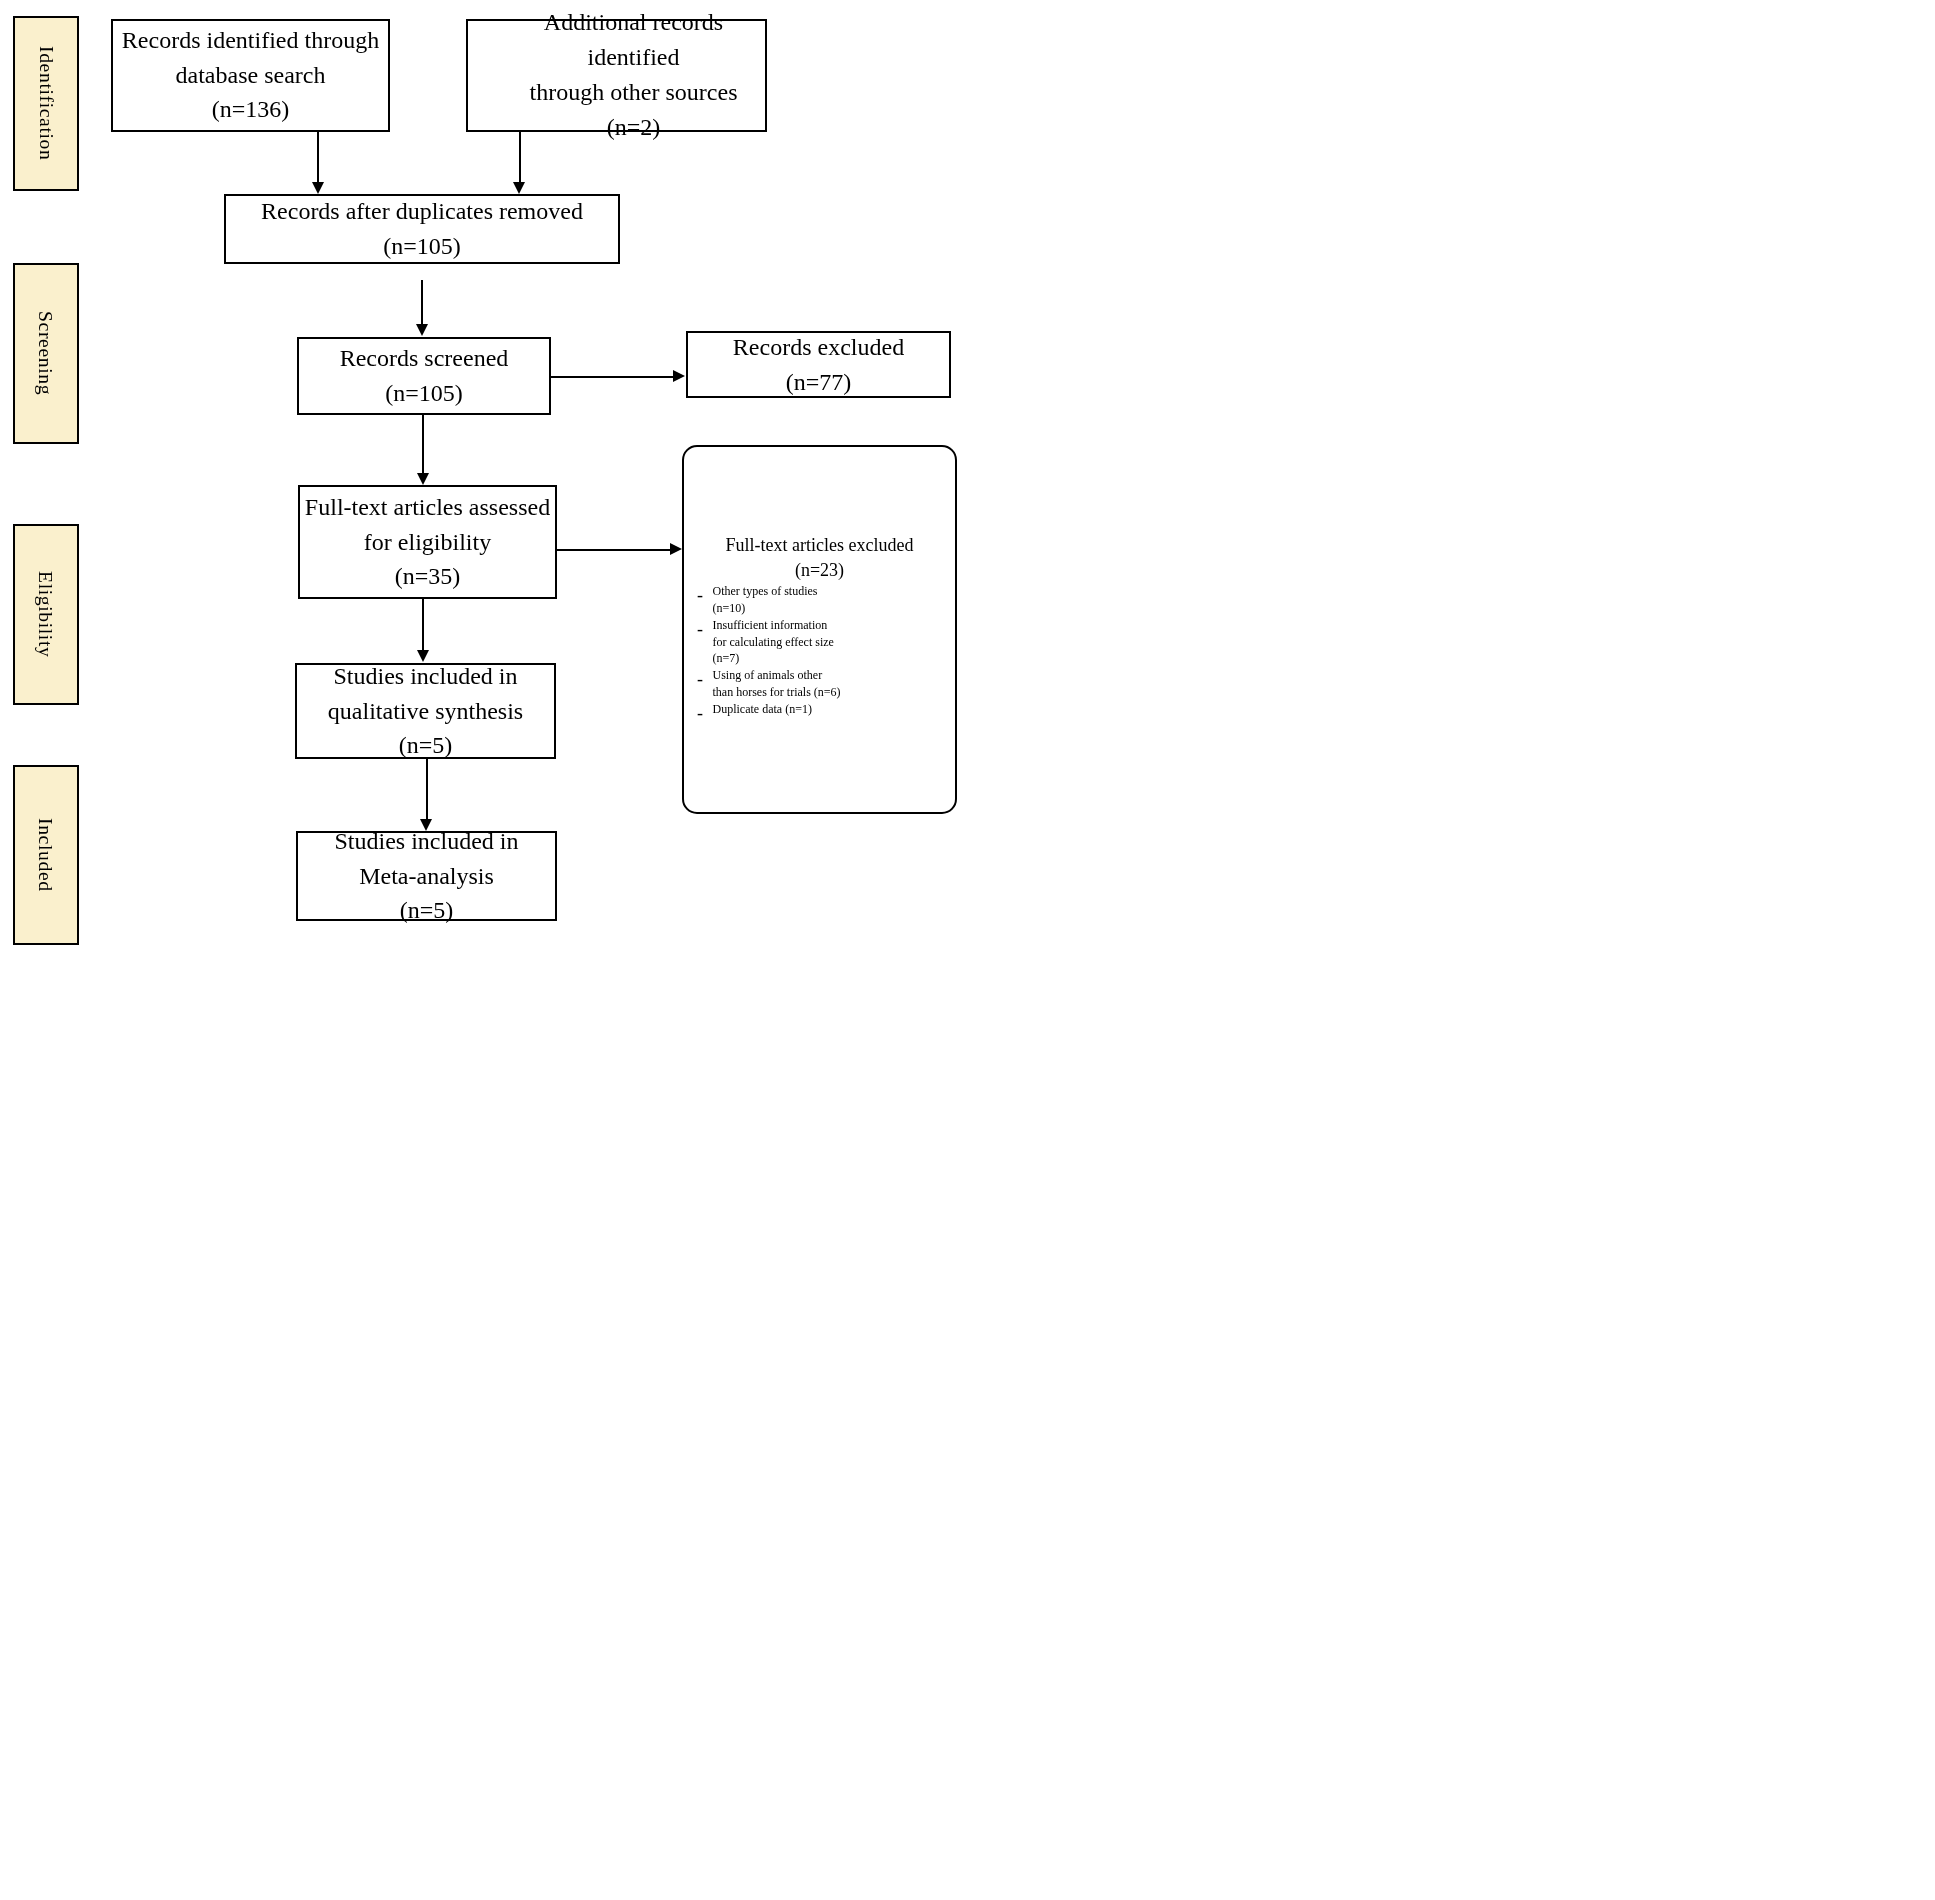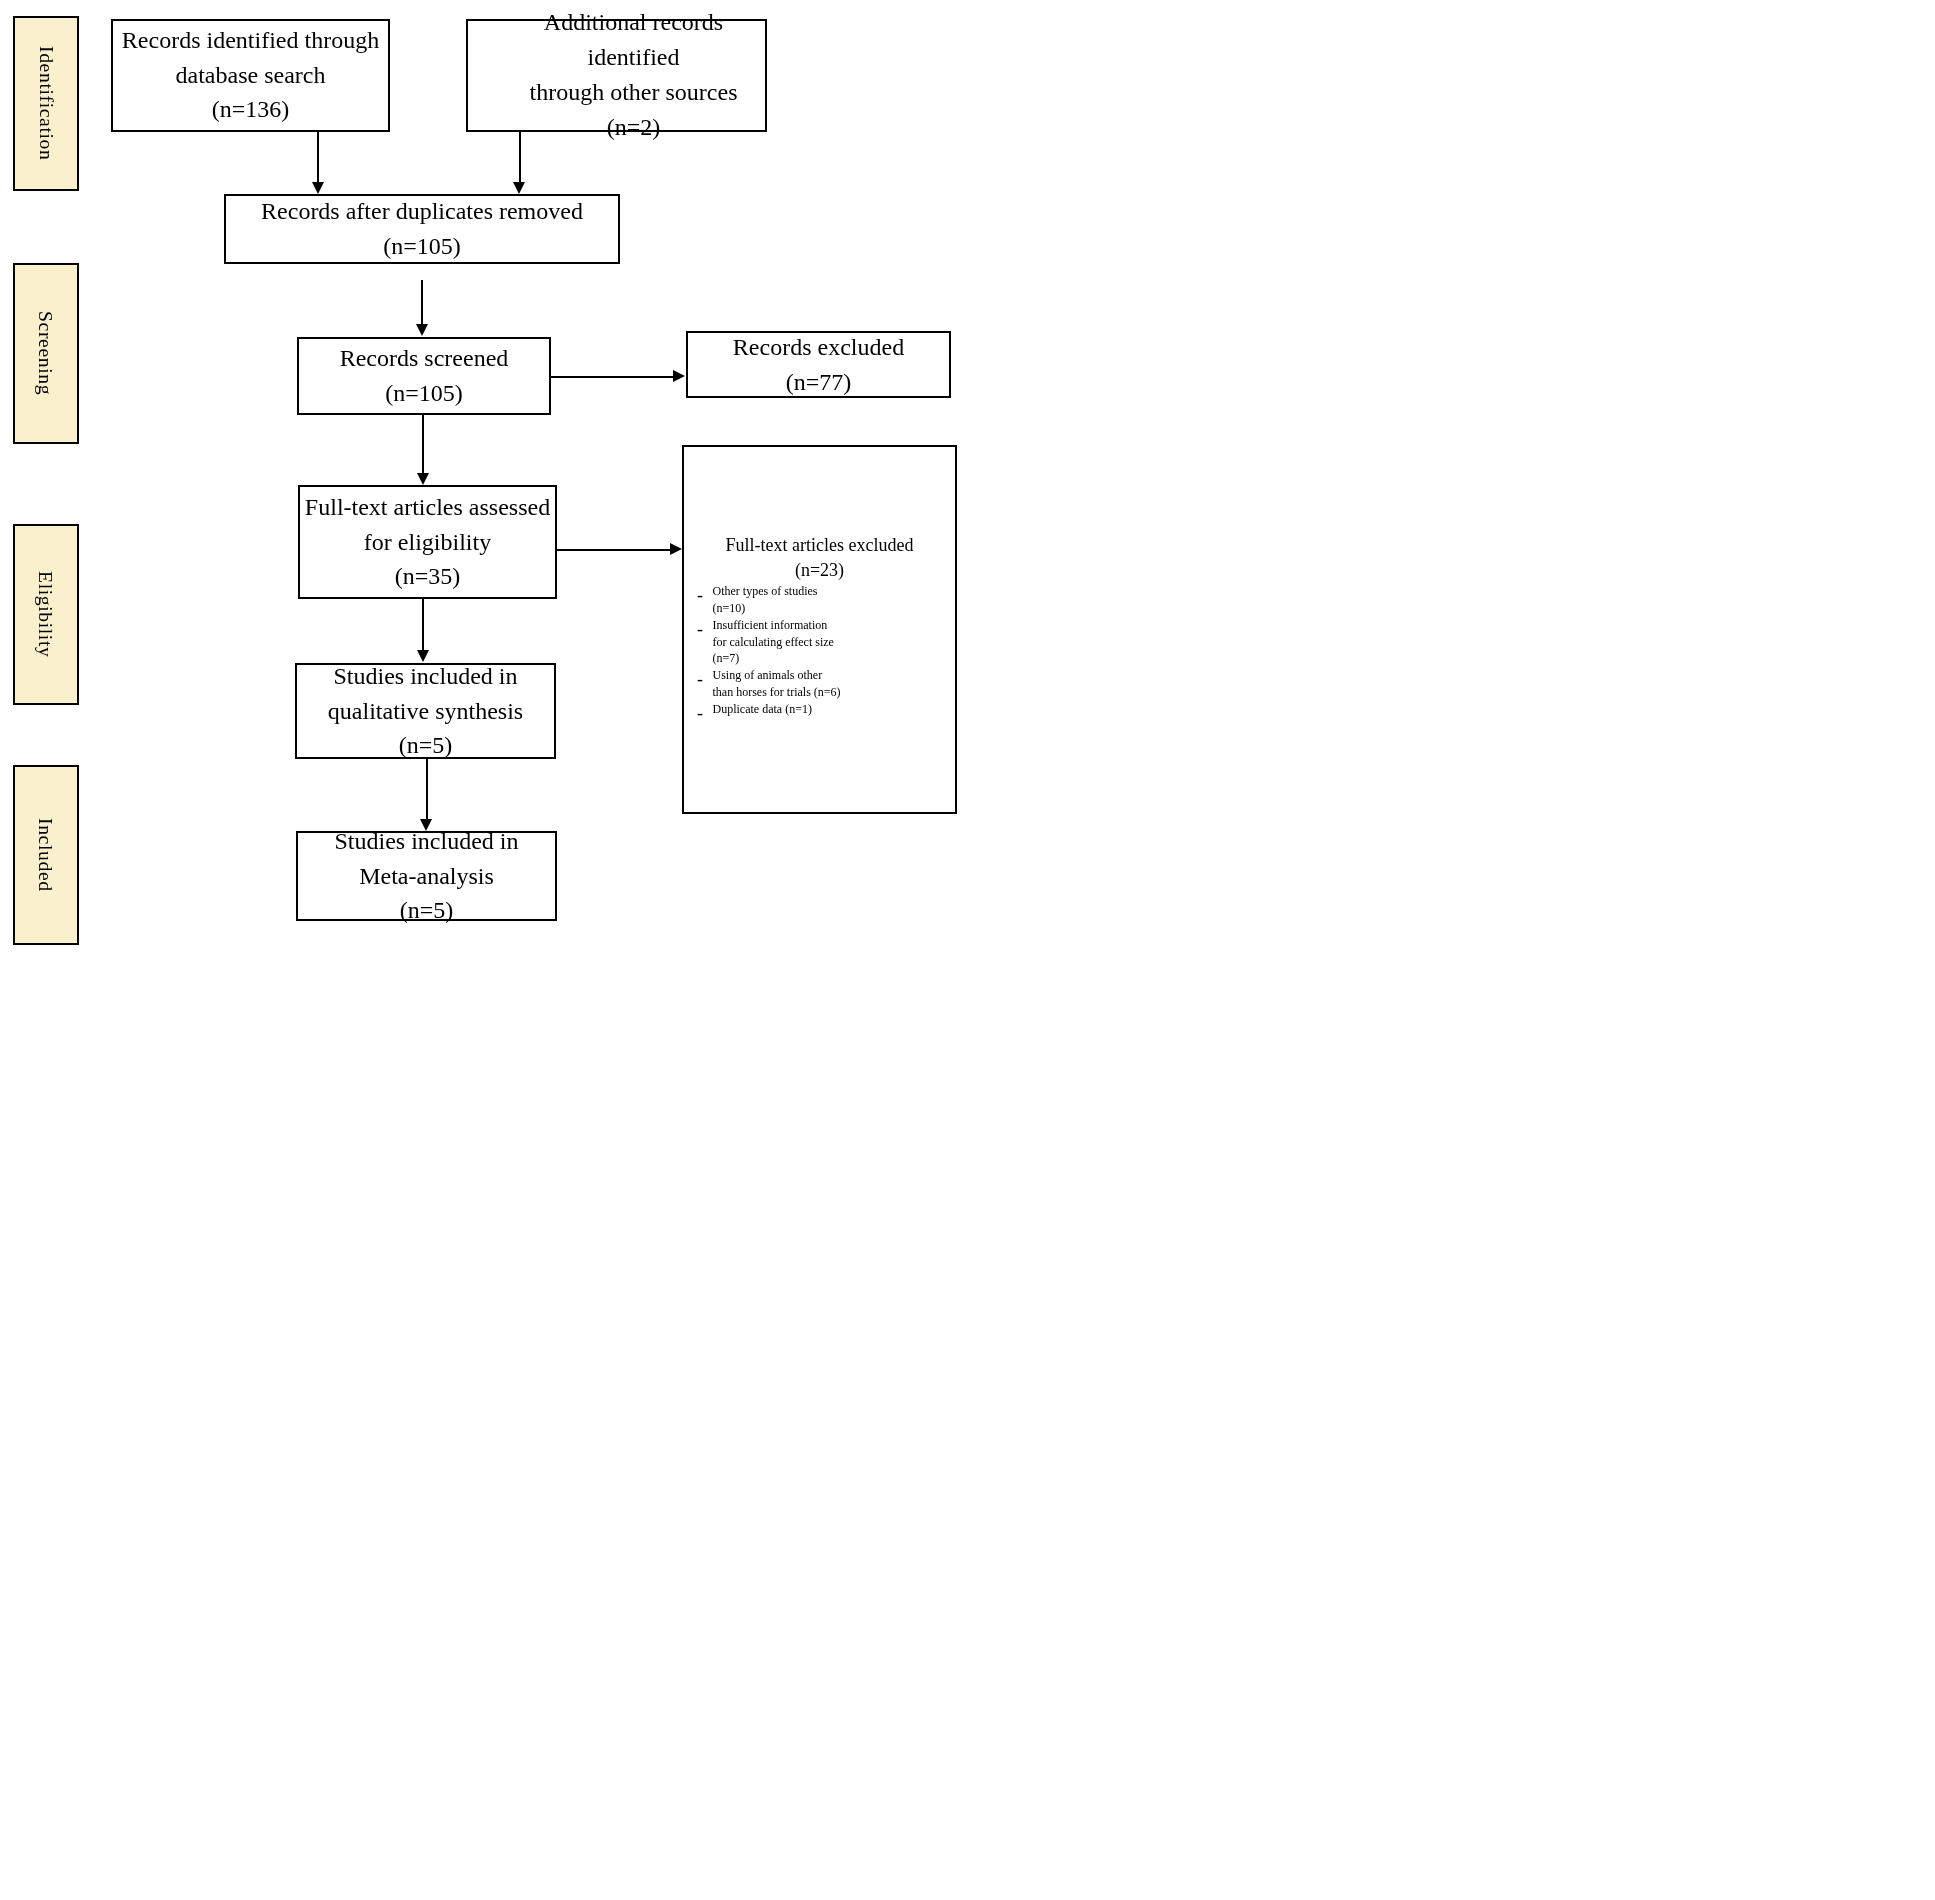--- a/index.html
+++ b/index.html
@@ -48,20 +48,21 @@
     font-size: 24px;
     line-height: 1.45;
     padding: 0 3.6px;
   }
   
   .box.detail {
     flex-direction: column;
     align-items: stretch;
     justify-content: center;
     text-align: left;
+    border-radius: 15px;
   }
   .detail .heading {
     white-space: pre-line;
     font-size: 18px;
     line-height: 1.4;
     text-align: center;
     padding: 0 4.8px;
   }
   .bullet-row {
     display: flex;

